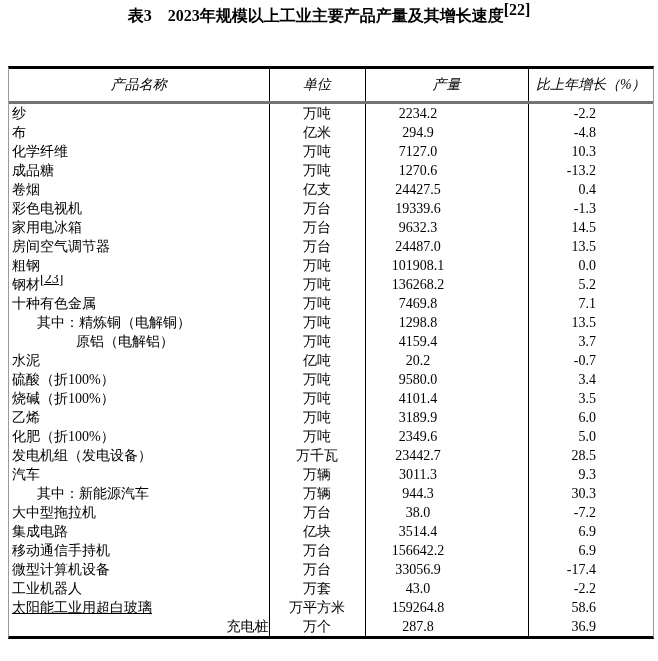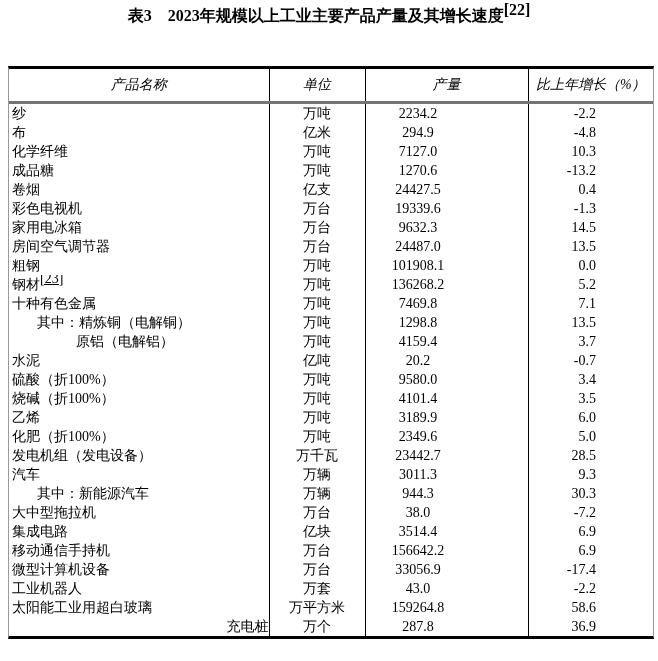--- a/index.html
+++ b/index.html
@@ -238,21 +238,21 @@
             <td class="output sep">33056.9</td>
             <td class="growth">-17.4</td>
           </tr>
           <tr>
             <td class="name sep" style="padding-left: 3px;"><span>工业机器人</span></td>
             <td class="unit sep">万套</td>
             <td class="output sep">43.0</td>
             <td class="growth">-2.2</td>
           </tr>
           <tr>
-            <td class="name sep" style="padding-left: 3px;"><span>太阳能工业用超白玻璃</span></td>
+            <td class="name sep" style="padding-left: 3px; text-decoration: underline;"><span>太阳能工业用超白玻璃</span></td>
             <td class="unit sep">万平方米</td>
             <td class="output sep">159264.8</td>
             <td class="growth">58.6</td>
           </tr>
           <tr>
             <td class="name sep" style="padding-left: 3px; text-align: right;"><span>充电桩</span></td>
             <td class="unit sep">万个</td>
             <td class="output sep">287.8</td>
             <td class="growth">36.9</td>
           </tr>

